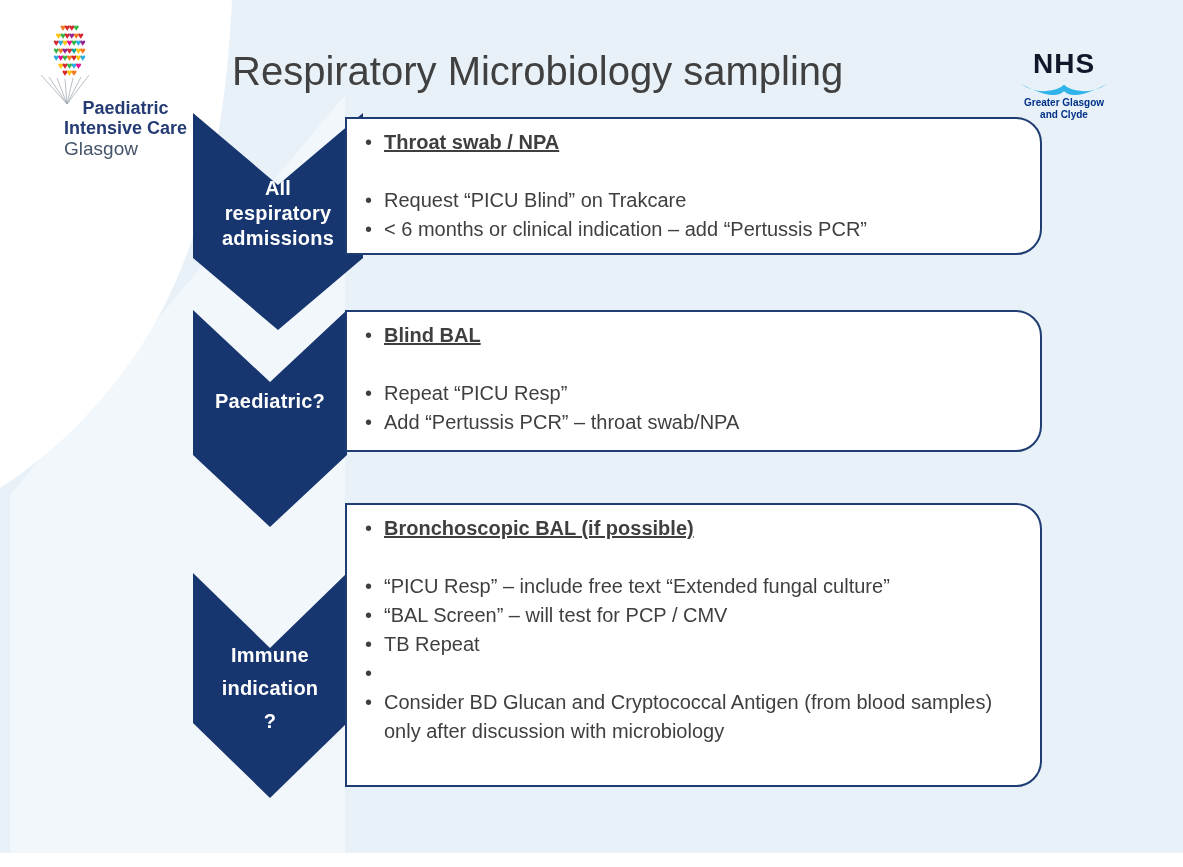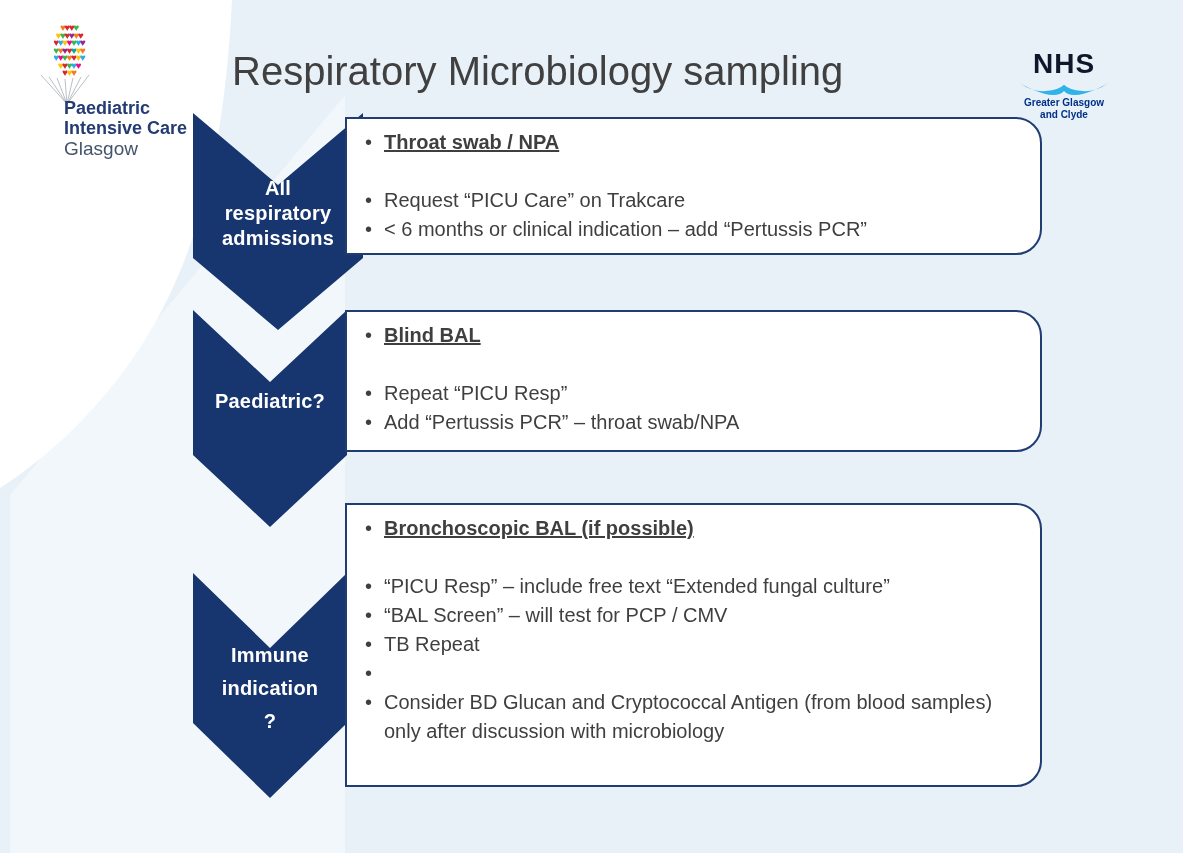--- a/index.html
+++ b/index.html
@@ -10,21 +10,21 @@
   .bg-blue{position:absolute; left:0; top:0; width:1183px; height:853px; background:#E8F1F8;}
   .bg-decor{position:absolute; left:0; top:0; width:1183px; height:867px; pointer-events:none;}
 
   
   .picu-logo{position:absolute; left:0; top:0; width:220px; height:180px;}
   .hearts{position:absolute; left:36px; top:24px; width:66px; text-align:center;
           font-size:10px; line-height:7.5px; letter-spacing:-1.5px;}
   .hearts .heart-row{white-space:nowrap;}
   .strings{position:absolute; left:38px; top:74px; width:62px; height:32px;}
   .picu-text{position:absolute; left:64px; top:98px; white-space:nowrap;}
-  .picu-l1,.picu-l2{font-size:18px; font-weight:bold; color:#243B73; line-height:20px;}
+  .picu-l1,.picu-l2{font-size:18px; font-weight:bold; color:#243B73; line-height:20px;text-align:center;}
   .picu-l3{font-size:19px; font-weight:400; color:#44546A; line-height:21px;}
 
   
   .title{
     position:absolute; left:232px; top:49px; margin:0; white-space:nowrap;
     font-size:40px; font-weight:400; color:#404040; line-height:44px;
   }
 
   
   .nhs{position:absolute; left:1008px; top:50px; width:112px; text-align:center;}
@@ -136,21 +136,21 @@
   </div>
 
   <div class="box box1">
     <div class="heading">
       <span class="bullet">•</span>
       <span class="head-text">Throat swab / NPA</span>
     </div>
     <div class="gap"></div>
     <div class="item">
       <span class="bullet">•</span>
-      <span>Request “PICU Care” on Trakcare</span>
+      <span>Request “PICU Blind” on Trakcare</span>
     </div>
     <div class="item">
       <span class="bullet">•</span>
       <span>&lt; 6 months or clinical indication – add “Pertussis PCR”</span>
     </div>
   </div>
 
   <div class="box box2">
     <div class="heading">
       <span class="bullet">•</span>

